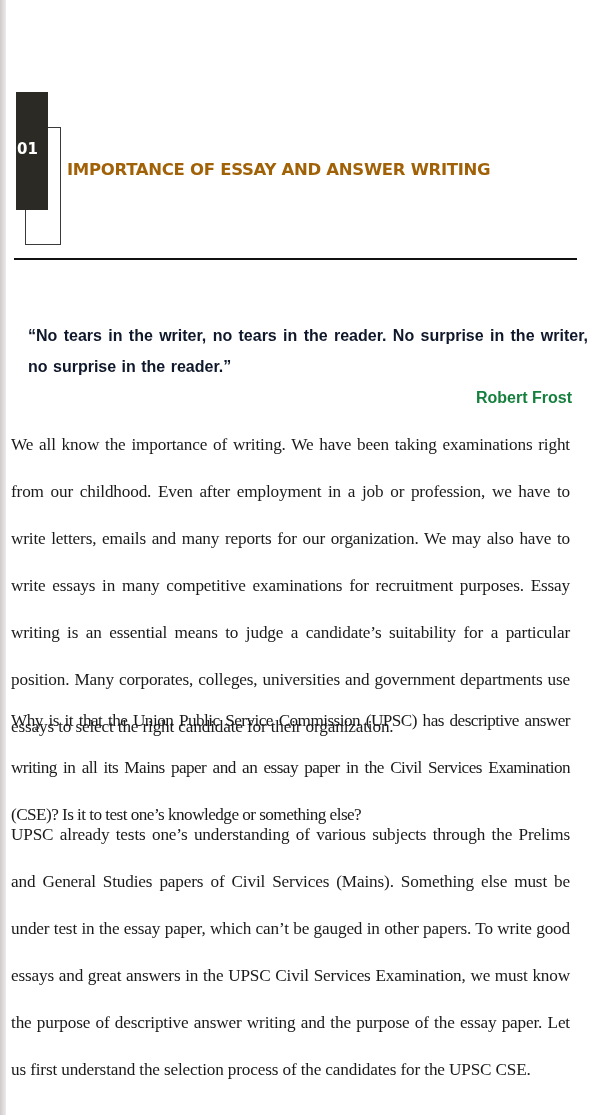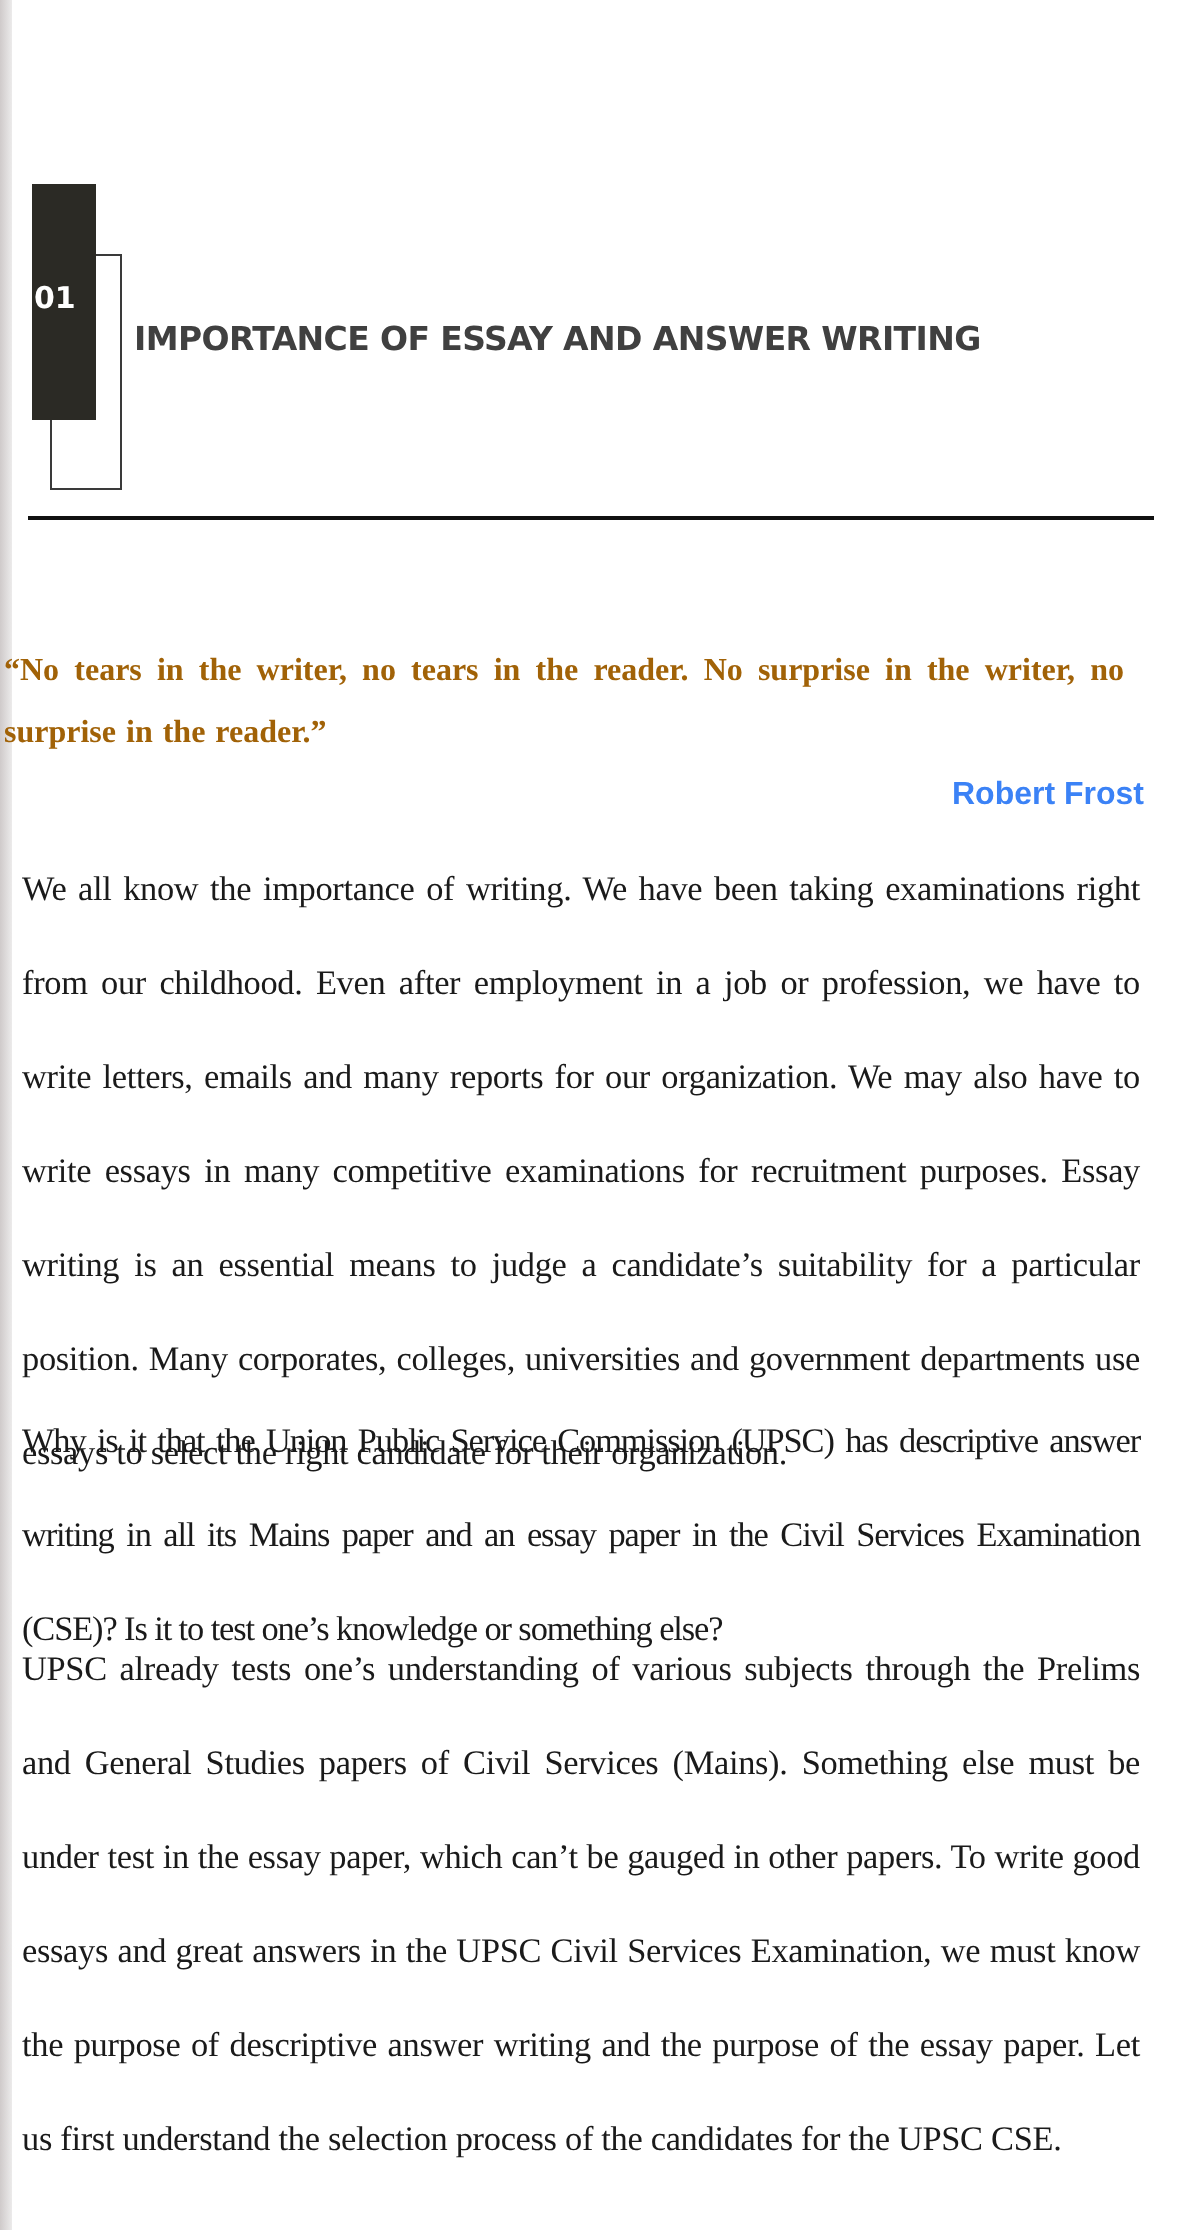--- a/index.html
+++ b/index.html
@@ -51,54 +51,54 @@
       text-align: left;
       letter-spacing: 0px;
     }
     .chapter-title {
       position: absolute;
       left: 67px;
       top: 160px;
       font-family: "DejaVu Sans", sans-serif;
       font-weight: bold;
       font-size: 16.5px;
-      color: #404040;
+      color: #a16207;
       letter-spacing: -0.3px;
       white-space: nowrap;
     }
     .title-rule {
       position: absolute;
       left: 14px;
       top: 258px;
       width: 563px;
       height: 2px;
       background: #111111;
     }
     .quote {
       position: absolute;
-      left: 2px;
+      left: 28px;
       top: 320px;
       width: 560px;
-      font-family: Liberation Serif, serif;
+      font-family: Liberation Sans, sans-serif;
       font-weight: bold;
       font-size: 16px;
       line-height: 31px;
-      color: #a16207;
+      color: #0f172a;
       text-align: justify;
       text-align-last: left;
       word-spacing: 1px;
     }
     .quote-author {
       position: absolute;
       right: 28px;
       top: 389px;
       font-family: "Liberation Sans", sans-serif;
       font-weight: bold;
       font-size: 16px;
-      color: #3b82f6;
+      color: #15803d;
     }
     .para {
       position: absolute;
       left: 11px;
       width: 559px;
       font-family: "Liberation Serif", serif;
       font-size: 17.2px;
       line-height: 47px;
       color: #1a1a1a;
       text-align: justify;

